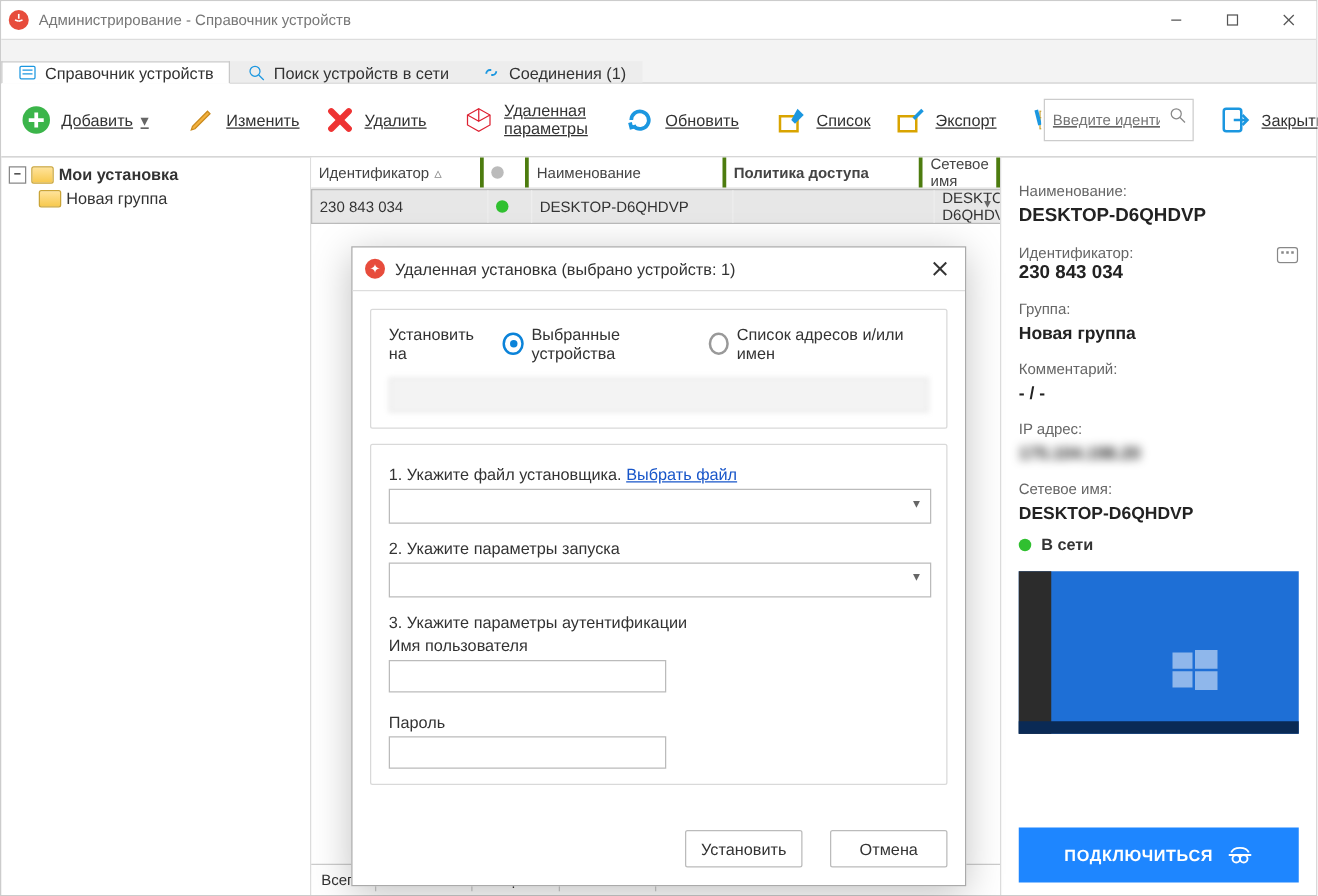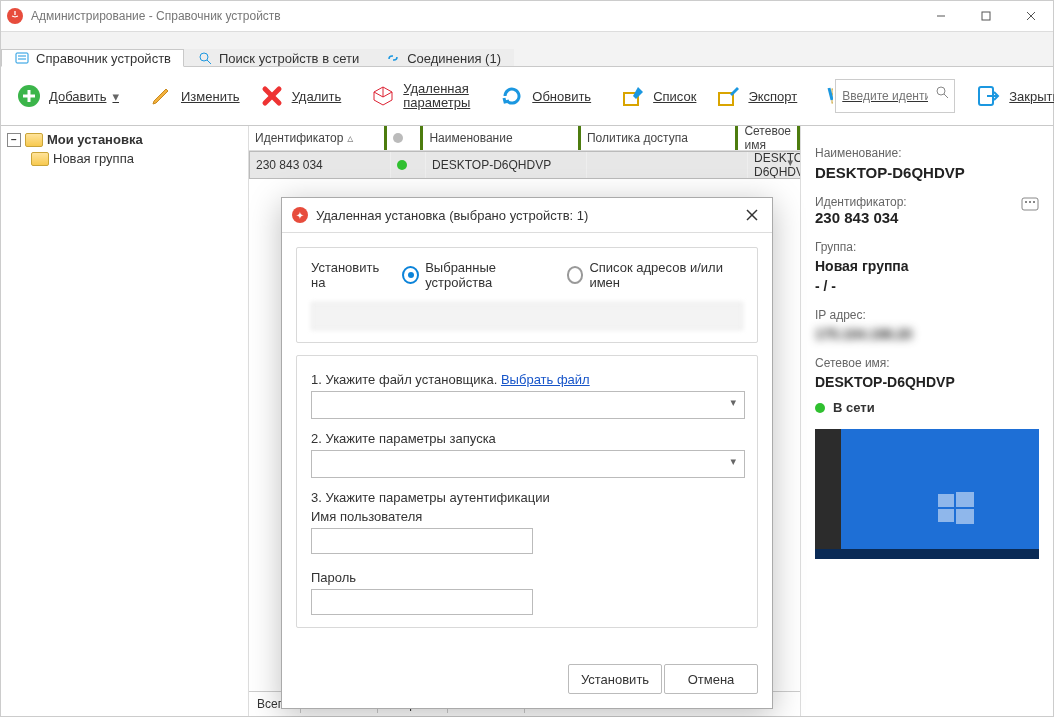--- a/index.html
+++ b/index.html
@@ -32,21 +32,21 @@
 
 .center{flex:1;display:flex;flex-direction:column;min-width:0;border-right:1px solid #ddd;}
 .grid-head{display:flex;height:24px;background:#fff;border-bottom:1px solid #ddd;}
 .grid-head .col{border-right:3px solid #4d7c0f;padding:4px 6px;font-size:12px;color:#444;display:flex;align-items:center;gap:4px;}
 .grid-row{display:flex;height:24px;align-items:center;font-size:12px;}
 .grid-row.sel{background:#e7e7e7;}
 .grid-row .col{border-right:1px solid #eee;padding:0 6px;height:100%;display:flex;align-items:center;}
 .c-id{width:128px;}
 .c-st{width:22px;}
 .c-name{width:148px;}
-.c-pol{width:148px;}
+.c-pol{width:148px;font-weight:bold;}
 .c-net{flex:1;}
 .status-dot{width:10px;height:10px;border-radius:50%;background:#30c030;}
 .grid-body{flex:1;overflow:auto;position:relative;}
 .statusbar{height:24px;border-top:1px solid #ccc;display:flex;align-items:center;font-size:12px;}
 .statusbar .cell{border-right:1px solid #ccc;padding:2px 8px;display:flex;gap:4px;}
 
 .side{width:252px;padding:10px 14px;box-sizing:border-box;display:flex;flex-direction:column;gap:4px;overflow:hidden;}
 .side .lbl{font-size:12px;color:#666;margin-top:10px;}
 .side .val{font-size:15px;font-weight:bold;color:#222;}
 .side .val.small{font-size:14px;font-weight:bold;}
@@ -68,21 +68,21 @@
 .radio-row{display:flex;align-items:center;gap:12px;font-size:13px;}
 .radio{width:14px;height:14px;border:2px solid #0b83d9;border-radius:50%;display:inline-flex;align-items:center;justify-content:center;}
 .radio.on::after{content:"";width:6px;height:6px;background:#0b83d9;border-radius:50%;}
 .radio.off{border-color:#999;}
 .disabled-stripe{margin-top:12px;height:26px;background:#f3f3f3;border:1px solid #e3e3e3;filter:blur(2px);}
 .field-label{font-size:13px;margin:4px 0 4px;}
 .link{color:#1755c9;text-decoration:underline;}
 .sel{width:100%;height:26px;border:1px solid #bbb;background:#fff;position:relative;}
 .sel::after{content:"▾";position:absolute;right:8px;top:4px;color:#666;font-size:11px;}
 .txt{width:220px;height:24px;border:1px solid #bbb;background:#fff;}
-.modal-foot{display:flex;justify-content:flex-end;gap:2px;padding:10px 14px 14px;}
+.modal-foot{display:flex;justify-content:flex-end;gap:22px;padding:10px 14px 14px;}
 .btn{min-width:92px;height:28px;border:1px solid #bbb;background:#fff;display:flex;align-items:center;justify-content:center;font-size:13px;border-radius:2px;}
 </style>
 </head>
 <body>
 
 <div class="window">
 
   <div class="titlebar">
     <span class="app-icon">
       <svg width="10" height="10" viewBox="0 0 10 10">
@@ -316,20 +316,21 @@
           <svg width="18" height="14">
               <rect x="1" y="1" width="16" height="12" rx="2" fill="none" stroke="#888"></rect>
               <rect x="4" y="4" width="2" height="2" fill="#888"></rect>
               <rect x="8" y="4" width="2" height="2" fill="#888"></rect>
               <rect x="12" y="4" width="2" height="2" fill="#888"></rect>
             </svg>
         </span>
       </div>
       <div class="lbl">Группа:</div>
       <div class="val small">Новая группа</div>
+      <div class="lbl">Комментарий:</div>
       <div class="val small">- / -</div>
       <div class="lbl">IP адрес:</div>
       <div class="val small blur">175.104.198.20</div>
       <div class="lbl">Сетевое имя:</div>
       <div class="val small">DESKTOP-D6QHDVP</div>
       <div class="online">
         <span class="status-dot"></span>
         <span>В сети</span>
       </div>
       <div class="thumb">
@@ -338,20 +339,33 @@
           <svg width="40" height="40" viewBox="0 0 40 40">
               <g fill="rgba(255,255,255,.5)">
                 <rect x="2" y="6" width="16" height="13"></rect>
                 <rect x="20" y="4" width="18" height="15"></rect>
                 <rect x="2" y="21" width="16" height="13"></rect>
                 <rect x="20" y="21" width="18" height="15"></rect>
               </g>
             </svg>
         </div>
         <div class="bottom"></div>
+      </div>
+      <div class="connect-btn">
+        <span>подключиться</span>
+        <span>
+          <svg width="22" height="22" viewBox="0 0 22 22">
+              <g fill="none" stroke="#fff" stroke-width="1.5">
+                <path d="M4 10c2-5 12-5 14 0"></path>
+                <path d="M2 12h18"></path>
+                <circle cx="8" cy="15" r="3"></circle>
+                <circle cx="14" cy="15" r="3"></circle>
+              </g>
+            </svg>
+        </span>
       </div>
     </div>
   </div>
 
   <div class="modal">
     <div class="modal-title">
       <span class="mico">✦</span>
       <span>Удаленная установка (выбрано устройств: 1)</span>
       <span class="modal-close">
         <svg width="12" height="12">

